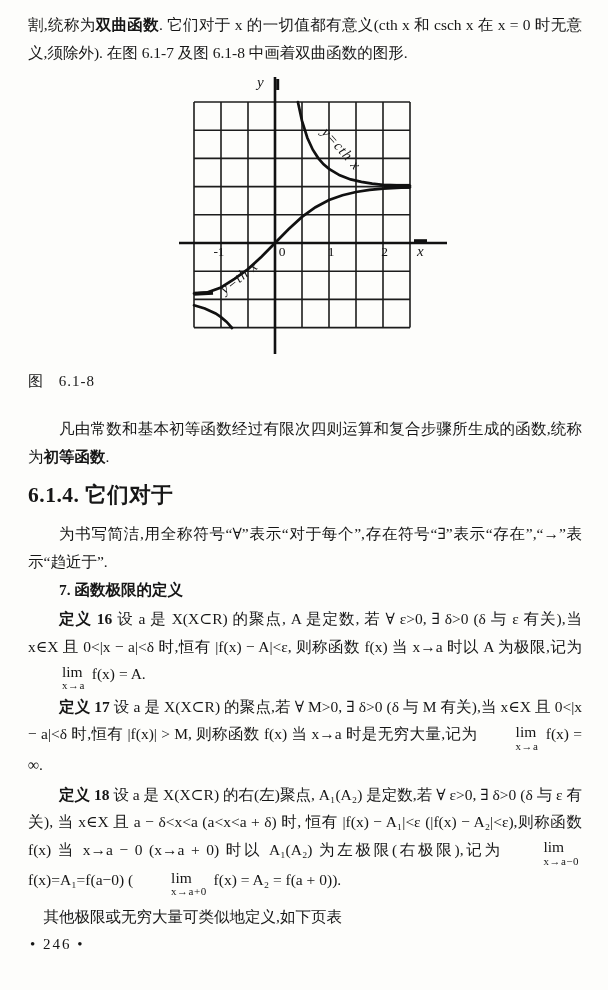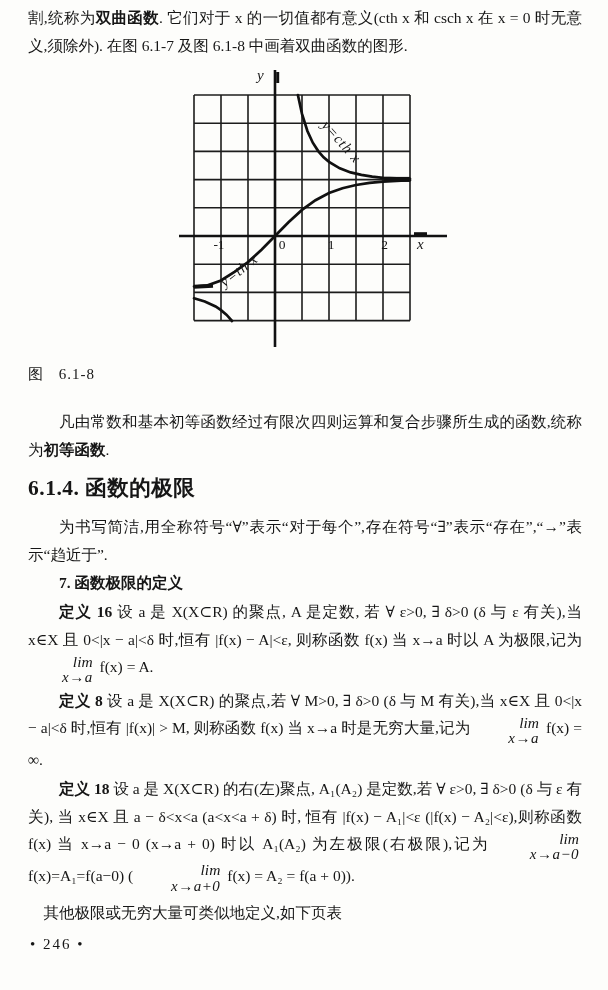--- a/index.html
+++ b/index.html
@@ -11,46 +11,46 @@
     overflow:hidden;
   }
   .page{position:relative;width:608px;height:990px;}
   .col{position:absolute;left:28px;right:26px;top:0;}
   .para{
     font-size:15.5px;line-height:27.6px;
     text-align:justify;margin:0;
   }
   .indent{text-indent:2em;}
   .indent1{text-indent:1em;}
-  .p1{padding-top:4px;}
+  .p1{padding-top:11px;}
   .figure-area{margin-top:8px;height:292px;}
   .figure-area svg{display:block;margin:0 auto;}
   .caption{
     text-align:left;font-size:15px;line-height:27px;
     margin-top:2px;word-spacing:10px;letter-spacing:1px;
   }
   .p2{margin-top:20px;}
   .heading{
     font-size:21.5px;line-height:26px;font-weight:bold;
     margin:12px 0 12px 0;letter-spacing:0.5px;
   }
   .subhead{font-weight:bold;}
   .defpara{margin-top:2px;}
   .closing{margin-top:6px;}
   .page-number{
     position:absolute;left:30px;top:936px;
     font-size:15px;letter-spacing:2px;
   }
   .rich b{font-weight:bold;}
   .lim{
-    display:inline-block;text-align:right;line-height:0.95;
-    vertical-align:-0.65em;margin:0 3px;font-style:italic;
+    display:inline-block;text-align:left;line-height:0.95;
+    vertical-align:-0.65em;margin:0 3px;
   }
   .lim .t{display:block;font-size:15.5px;}
-  .lim .b{display:block;font-size:15px;margin-top:1px;letter-spacing:0.5px;}
+  .lim .b{display:block;font-size:11px;margin-top:1px;letter-spacing:0.5px;}
   svg text{fill:#161616;}
   .axis-label{font-style:italic;font-size:15px;}
   .tick{font-size:13.5px;}
   .curve-label{font-style:italic;font-size:14.5px;letter-spacing:1px;}
 </style>
 </head>
 <body>
 
 <div class="page">
   <div class="col">
@@ -99,29 +99,29 @@
         <text class="tick" x="239.5" y="182" text-anchor="middle">2</text>
         <text class="curve-label" transform="translate(193,78) rotate(48)" text-anchor="middle">y=cth x</text>
         <text class="curve-label" transform="translate(97,207) rotate(-38)" text-anchor="middle">y=th x</text>
       </svg>
     </div>
 
     <div class="caption">图 6.1-8</div>
 
     <p class="para p2 indent rich">凡由常数和基本初等函数经过有限次四则运算和复合步骤所生成的函数,统称为<b>初等函数</b>.</p>
 
-    <h2 class="heading">6.1.4. 函数的极限</h2>
+    <h2 class="heading">6.1.4. 它们对于</h2>
 
     <p class="para indent rich">为书写简洁,用全称符号“∀”表示“对于每个”,存在符号“∃”表示“存在”,“→”表示“趋近于”.</p>
 
     <p class="para indent subhead">7. 函数极限的定义</p>
 
     <p class="para indent defpara rich"><b>定义 16</b>  设 a 是 X(X⊂R) 的聚点, A 是定数, 若 ∀ ε&gt;0, ∃ δ&gt;0 (δ 与 ε 有关),当 x∈X 且 0&lt;|x − a|&lt;δ 时,恒有 |f(x) − A|&lt;ε, 则称函数 f(x) 当 x→a 时以 A 为极限,记为 <span class="lim"><span class="t">lim</span><span class="b">x→a</span></span> f(x) = A.</p>
 
-    <p class="para indent defpara rich"><b>定义 8</b>  设 a 是 X(X⊂R) 的聚点,若 ∀ M&gt;0, ∃ δ&gt;0 (δ 与 M 有关),当 x∈X 且 0&lt;|x − a|&lt;δ 时,恒有 |f(x)| &gt; M, 则称函数 f(x) 当 x→a 时是无穷大量,记为 <span class="lim"><span class="t">lim</span><span class="b">x→a</span></span> f(x) = ∞.</p>
+    <p class="para indent defpara rich"><b>定义 17</b>  设 a 是 X(X⊂R) 的聚点,若 ∀ M&gt;0, ∃ δ&gt;0 (δ 与 M 有关),当 x∈X 且 0&lt;|x − a|&lt;δ 时,恒有 |f(x)| &gt; M, 则称函数 f(x) 当 x→a 时是无穷大量,记为 <span class="lim"><span class="t">lim</span><span class="b">x→a</span></span> f(x) = ∞.</p>
 
     <p class="para indent defpara rich"><b>定义 18</b>  设 a 是 X(X⊂R) 的右(左)聚点, A₁(A₂) 是定数,若 ∀ ε&gt;0, ∃ δ&gt;0 (δ 与 ε 有关), 当 x∈X 且 a − δ&lt;x&lt;a (a&lt;x&lt;a + δ) 时, 恒有 |f(x) − A₁|&lt;ε (|f(x) − A₂|&lt;ε),则称函数 f(x) 当 x→a − 0 (x→a + 0) 时以 A₁(A₂) 为左极限(右极限),记为 <span class="lim"><span class="t">lim</span><span class="b">x→a−0</span></span> f(x)=A₁=f(a−0) ( <span class="lim"><span class="t">lim</span><span class="b">x→a+0</span></span> f(x) = A₂ = f(a + 0)).</p>
 
     <p class="para indent1 closing rich">其他极限或无穷大量可类似地定义,如下页表</p>
 
   </div>
 
   <div class="page-number">• 246 •</div>
 </div>
 

